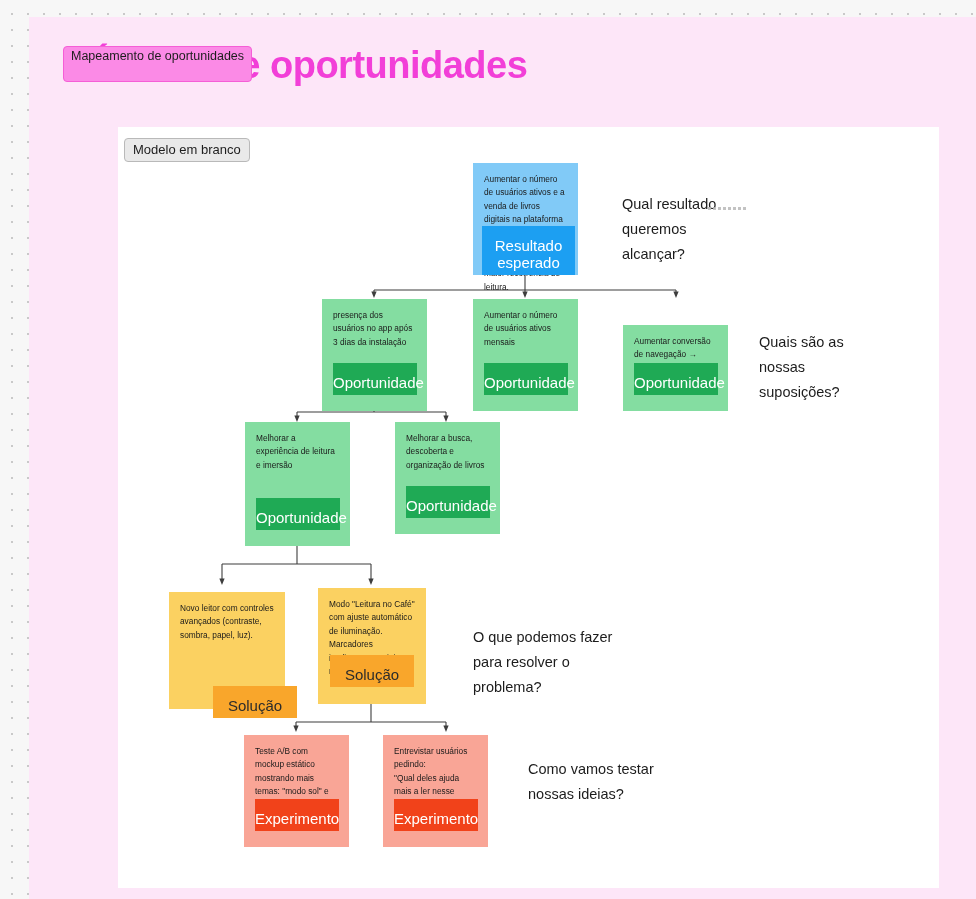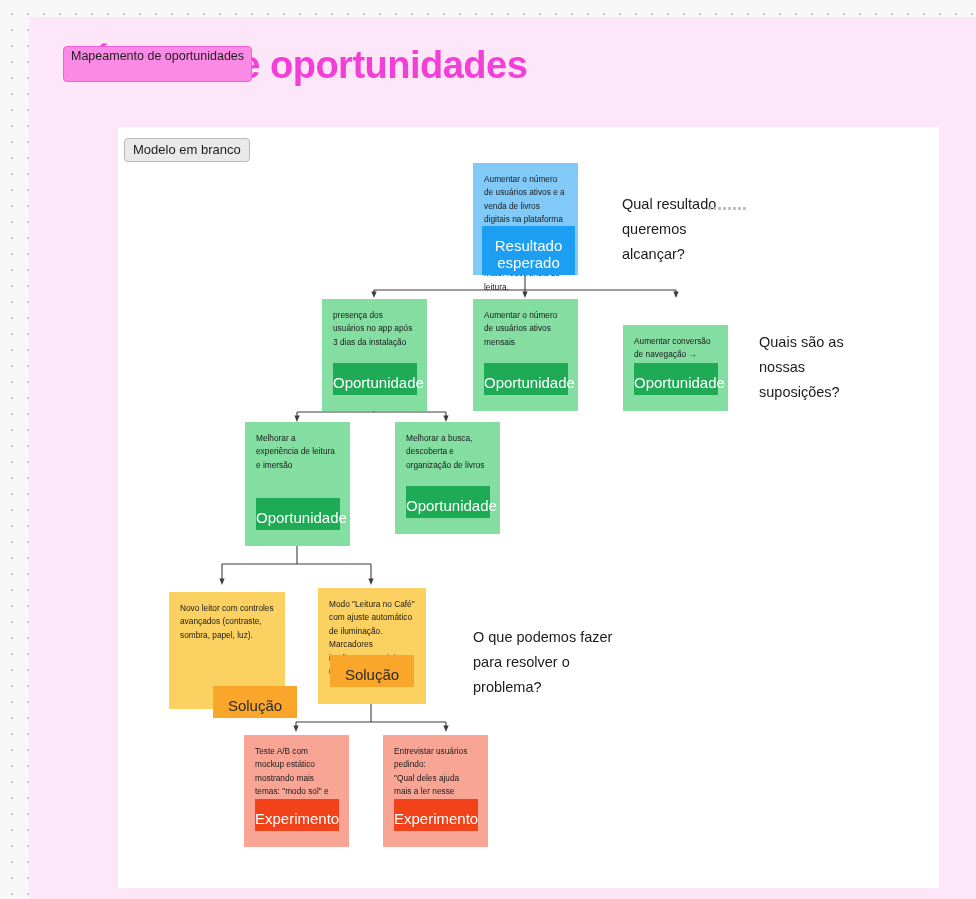--- a/index.html
+++ b/index.html
@@ -228,15 +228,16 @@
       <div class="badge" style="left:11px; bottom:16px; width:84px;">Experimento</div>
     </div>
 
     <div class="question" style="left:504px; top:65px; width:120px;">Qual resultado queremos alcançar?</div>
     <div class="scribble" style="left:590px; top:80px; width:40px;"></div>
 
     <div class="question" style="left:641px; top:203px; width:130px;">Quais são as nossas suposições?</div>
 
     <div class="question" style="left:355px; top:498px; width:160px;">O que podemos fazer para resolver o problema?</div>
 
+    <div class="question" style="left:410px; top:630px; width:130px;">Como vamos testar nossas ideias?</div>
 
   </div>
 </div>
 
 </body></html>

